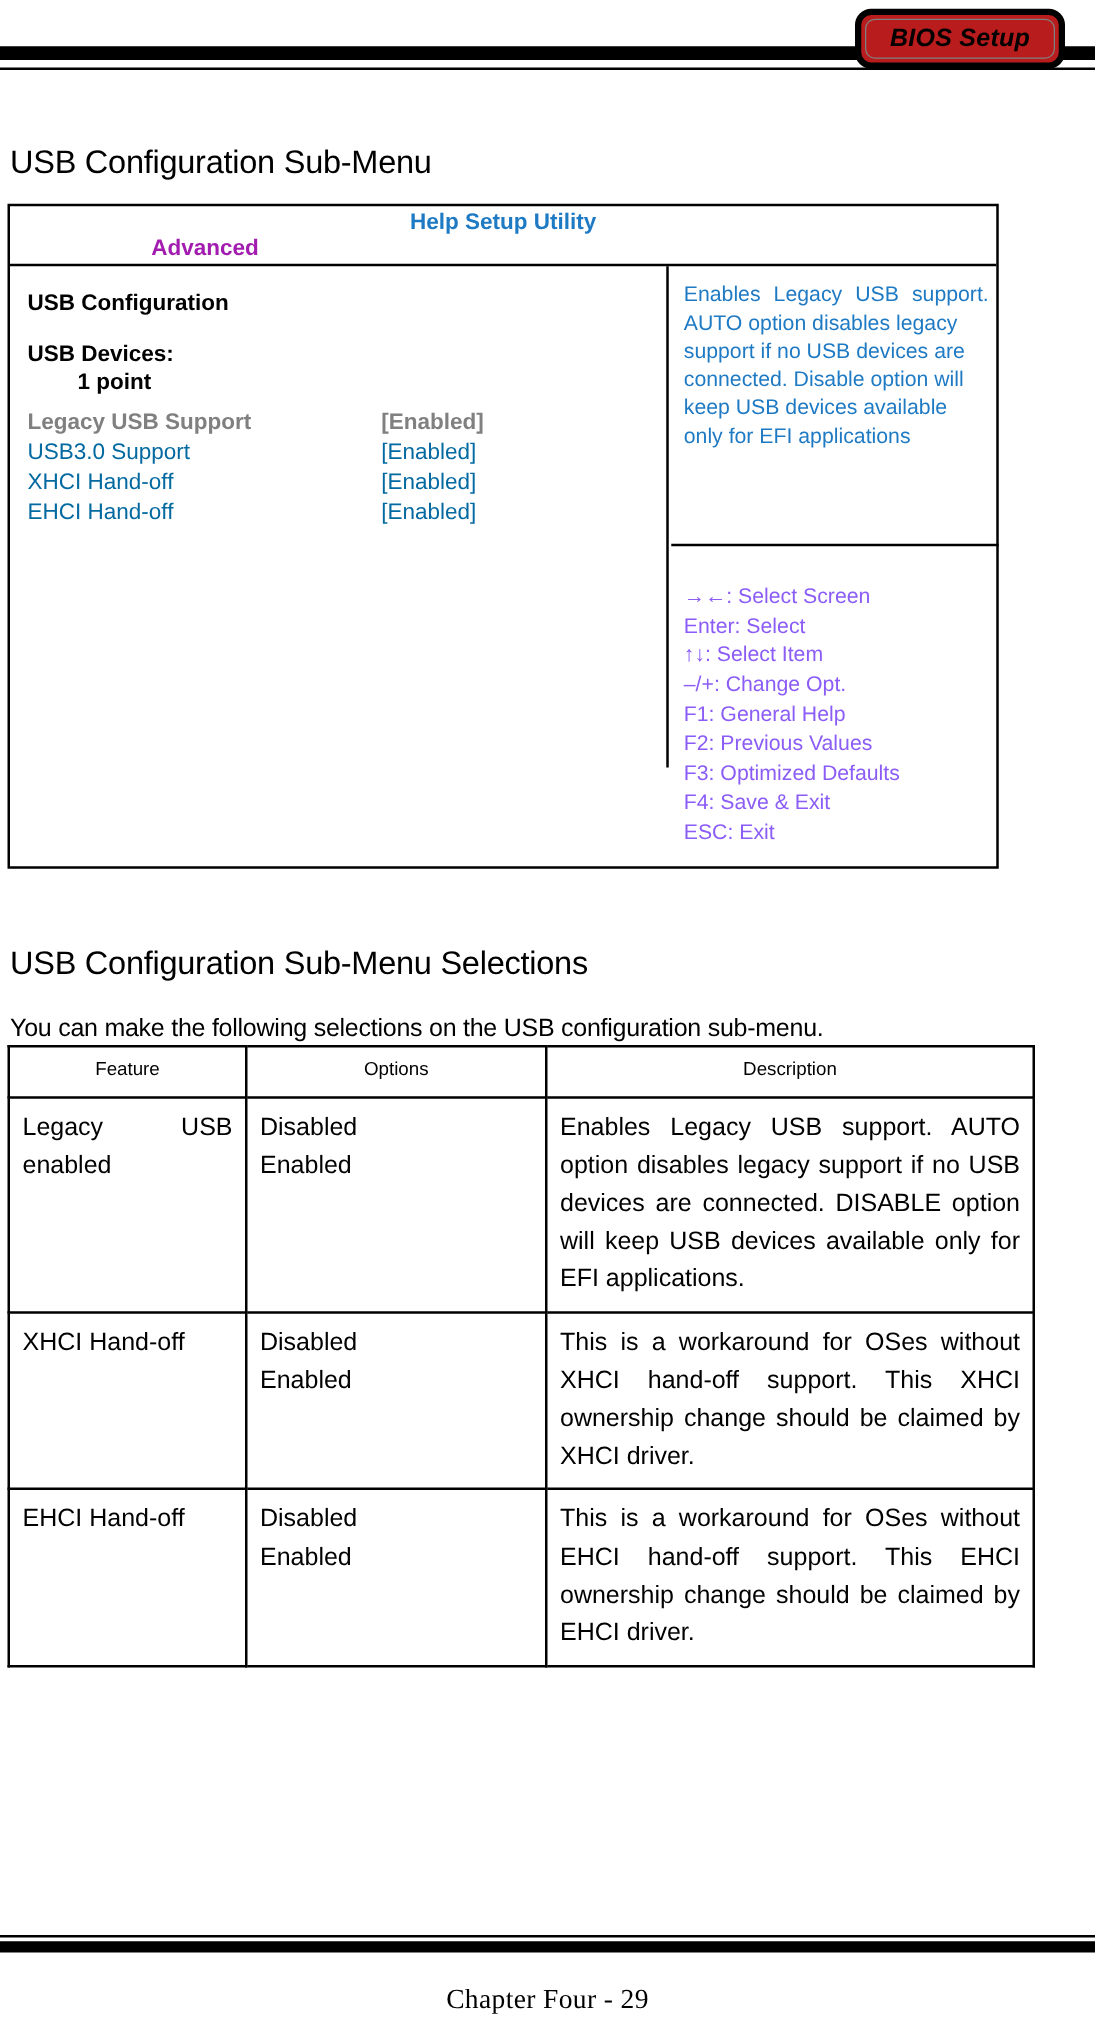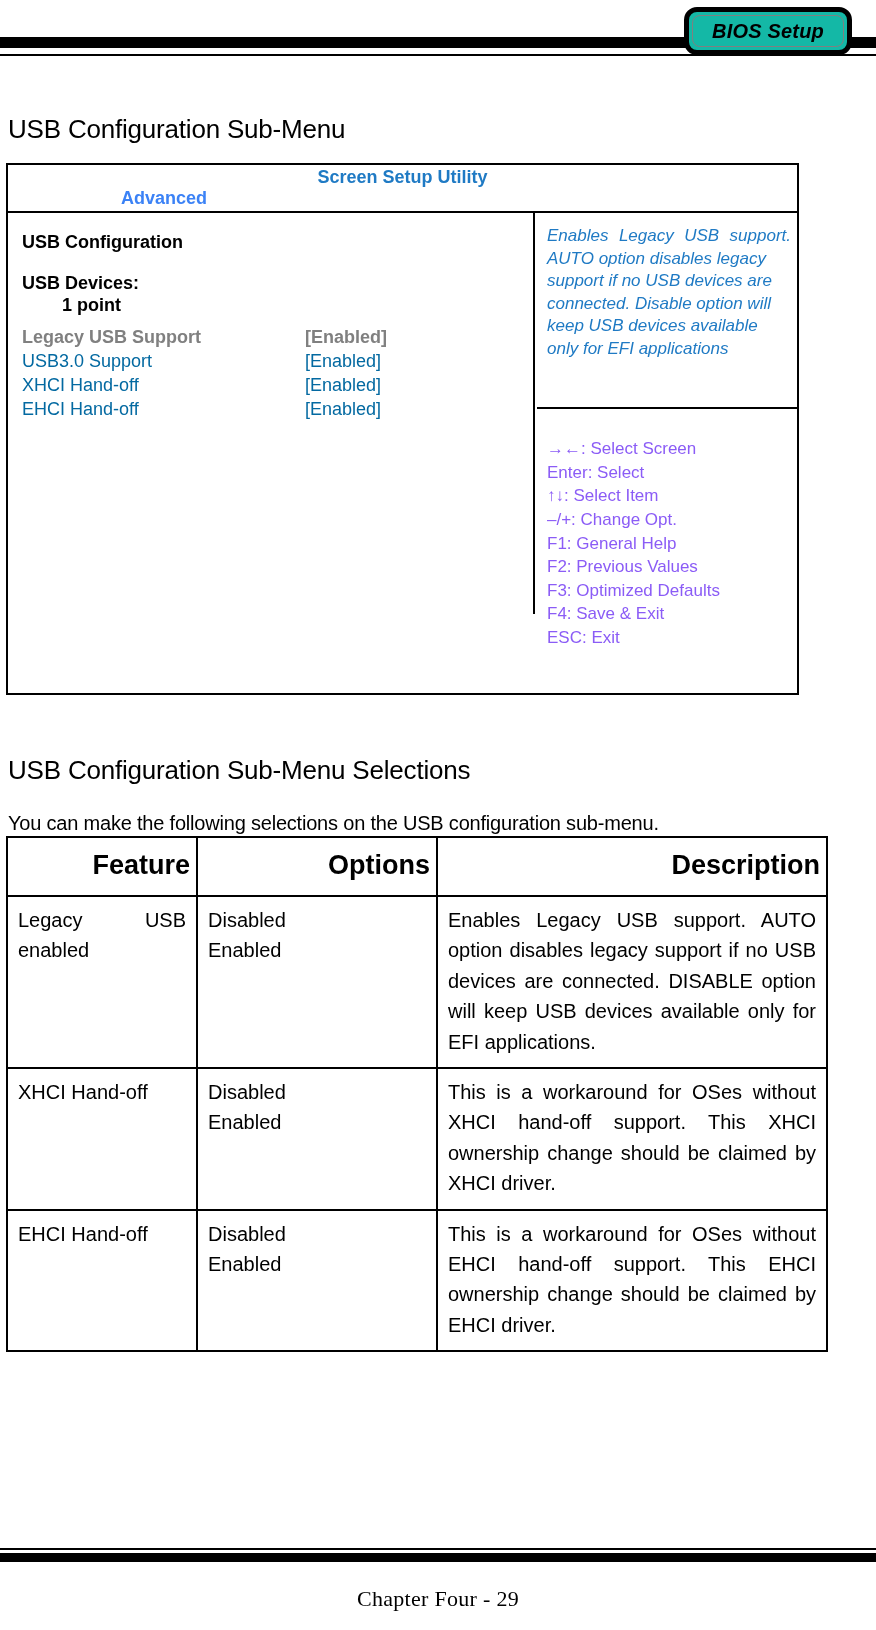--- a/index.html
+++ b/index.html
@@ -37,21 +37,21 @@
     height: 2px;
     background: #000000;
   }
   .bios-badge {
     position: absolute;
     left: 684px; top: 7px;
     width: 168px;
     height: 48px;
     border: 5px solid #000000;
     border-radius: 13px;
-    background: #14b8a6;
+    background: #b91c1c;
     box-sizing: border-box;
     display: flex;
     align-items: center;
     justify-content: center;
     z-index: 3;
   }
   .bios-badge-inner {
     position: absolute;
     left: 3px; top: 3px; right: 3px; bottom: 3px;
     border: 1px solid #808080;
@@ -113,21 +113,21 @@
     font-size: 18px;
     font-weight: bold;
     color: #1f7ac4;
   }
   .bios-title-sub {
     position: absolute;
     left: 113px;
     top: 23px;
     font-size: 18px;
     font-weight: bold;
-    color: #3b82f6;
+    color: #a21caf;
   }
   .bios-body {
     position: relative;
     height: 482px;
   }
   .bios-left {
     position: absolute;
     left: 0; top: 0;
     width: 527px;
     height: 401px;
@@ -136,25 +136,24 @@
     padding: 18px 0 0 14px;
   }
   .bios-right {
     position: absolute;
     left: 529px; top: 0;
     width: 262px;
     height: 482px;
   }
   .bios-help-box {
     position: relative;
-    height: 196px;
+    height: 224px;
     border-bottom: 2px solid #000000;
     box-sizing: border-box;
     padding: 12px 8px 0 10px;
-    font-style: italic;
   }
   .bios-keys-box {
     position: relative;
     height: 258px;
     box-sizing: border-box;
     padding: 28px 8px 0 10px;
   }
 
   .bios-strong {
     font-size: 18px;
@@ -219,23 +218,23 @@
     table-layout: fixed;
   }
   .sel-table td, .sel-table th {
     border: 2px solid #000000;
     vertical-align: top;
     padding: 8px 10px 10px 10px;
     font-size: 20px;
     line-height: 1.52;
   }
   .sel-table th {
-    text-align: right;
-    font-weight: bold;
-    font-size: 27px;
+    text-align: center;
+    font-weight: normal;
+    font-size: 15px;
     padding: 7px 6px 9px 6px;
     vertical-align: middle;
   }
   .col-feature { width: 190px; }
   .col-options { width: 240px; }
   .col-desc { width: auto; }
   .cell-justify {
     text-align: justify;
     text-align-last: left;
   }
@@ -281,21 +280,21 @@
     <div class="bios-badge-inner"></div>
     <span class="bios-badge-text">BIOS Setup</span>
   </div>
 </div>
 
 <div class="section-heading" id="heading-1">USB Configuration Sub-Menu</div>
 
 <div class="bios-panel">
 
   <div class="bios-titlebar">
-    <div class="bios-title-main">Screen Setup Utility</div>
+    <div class="bios-title-main">Help Setup Utility</div>
     <div class="bios-title-sub">Advanced</div>
   </div>
 
   <div class="bios-body">
 
     <div class="bios-left">
       <div class="bios-strong">USB Configuration</div>
       <div class="bios-spacer"></div>
       <div class="bios-strong">USB Devices:</div>
       <div class="bios-strong bios-indent">1 point</div>

